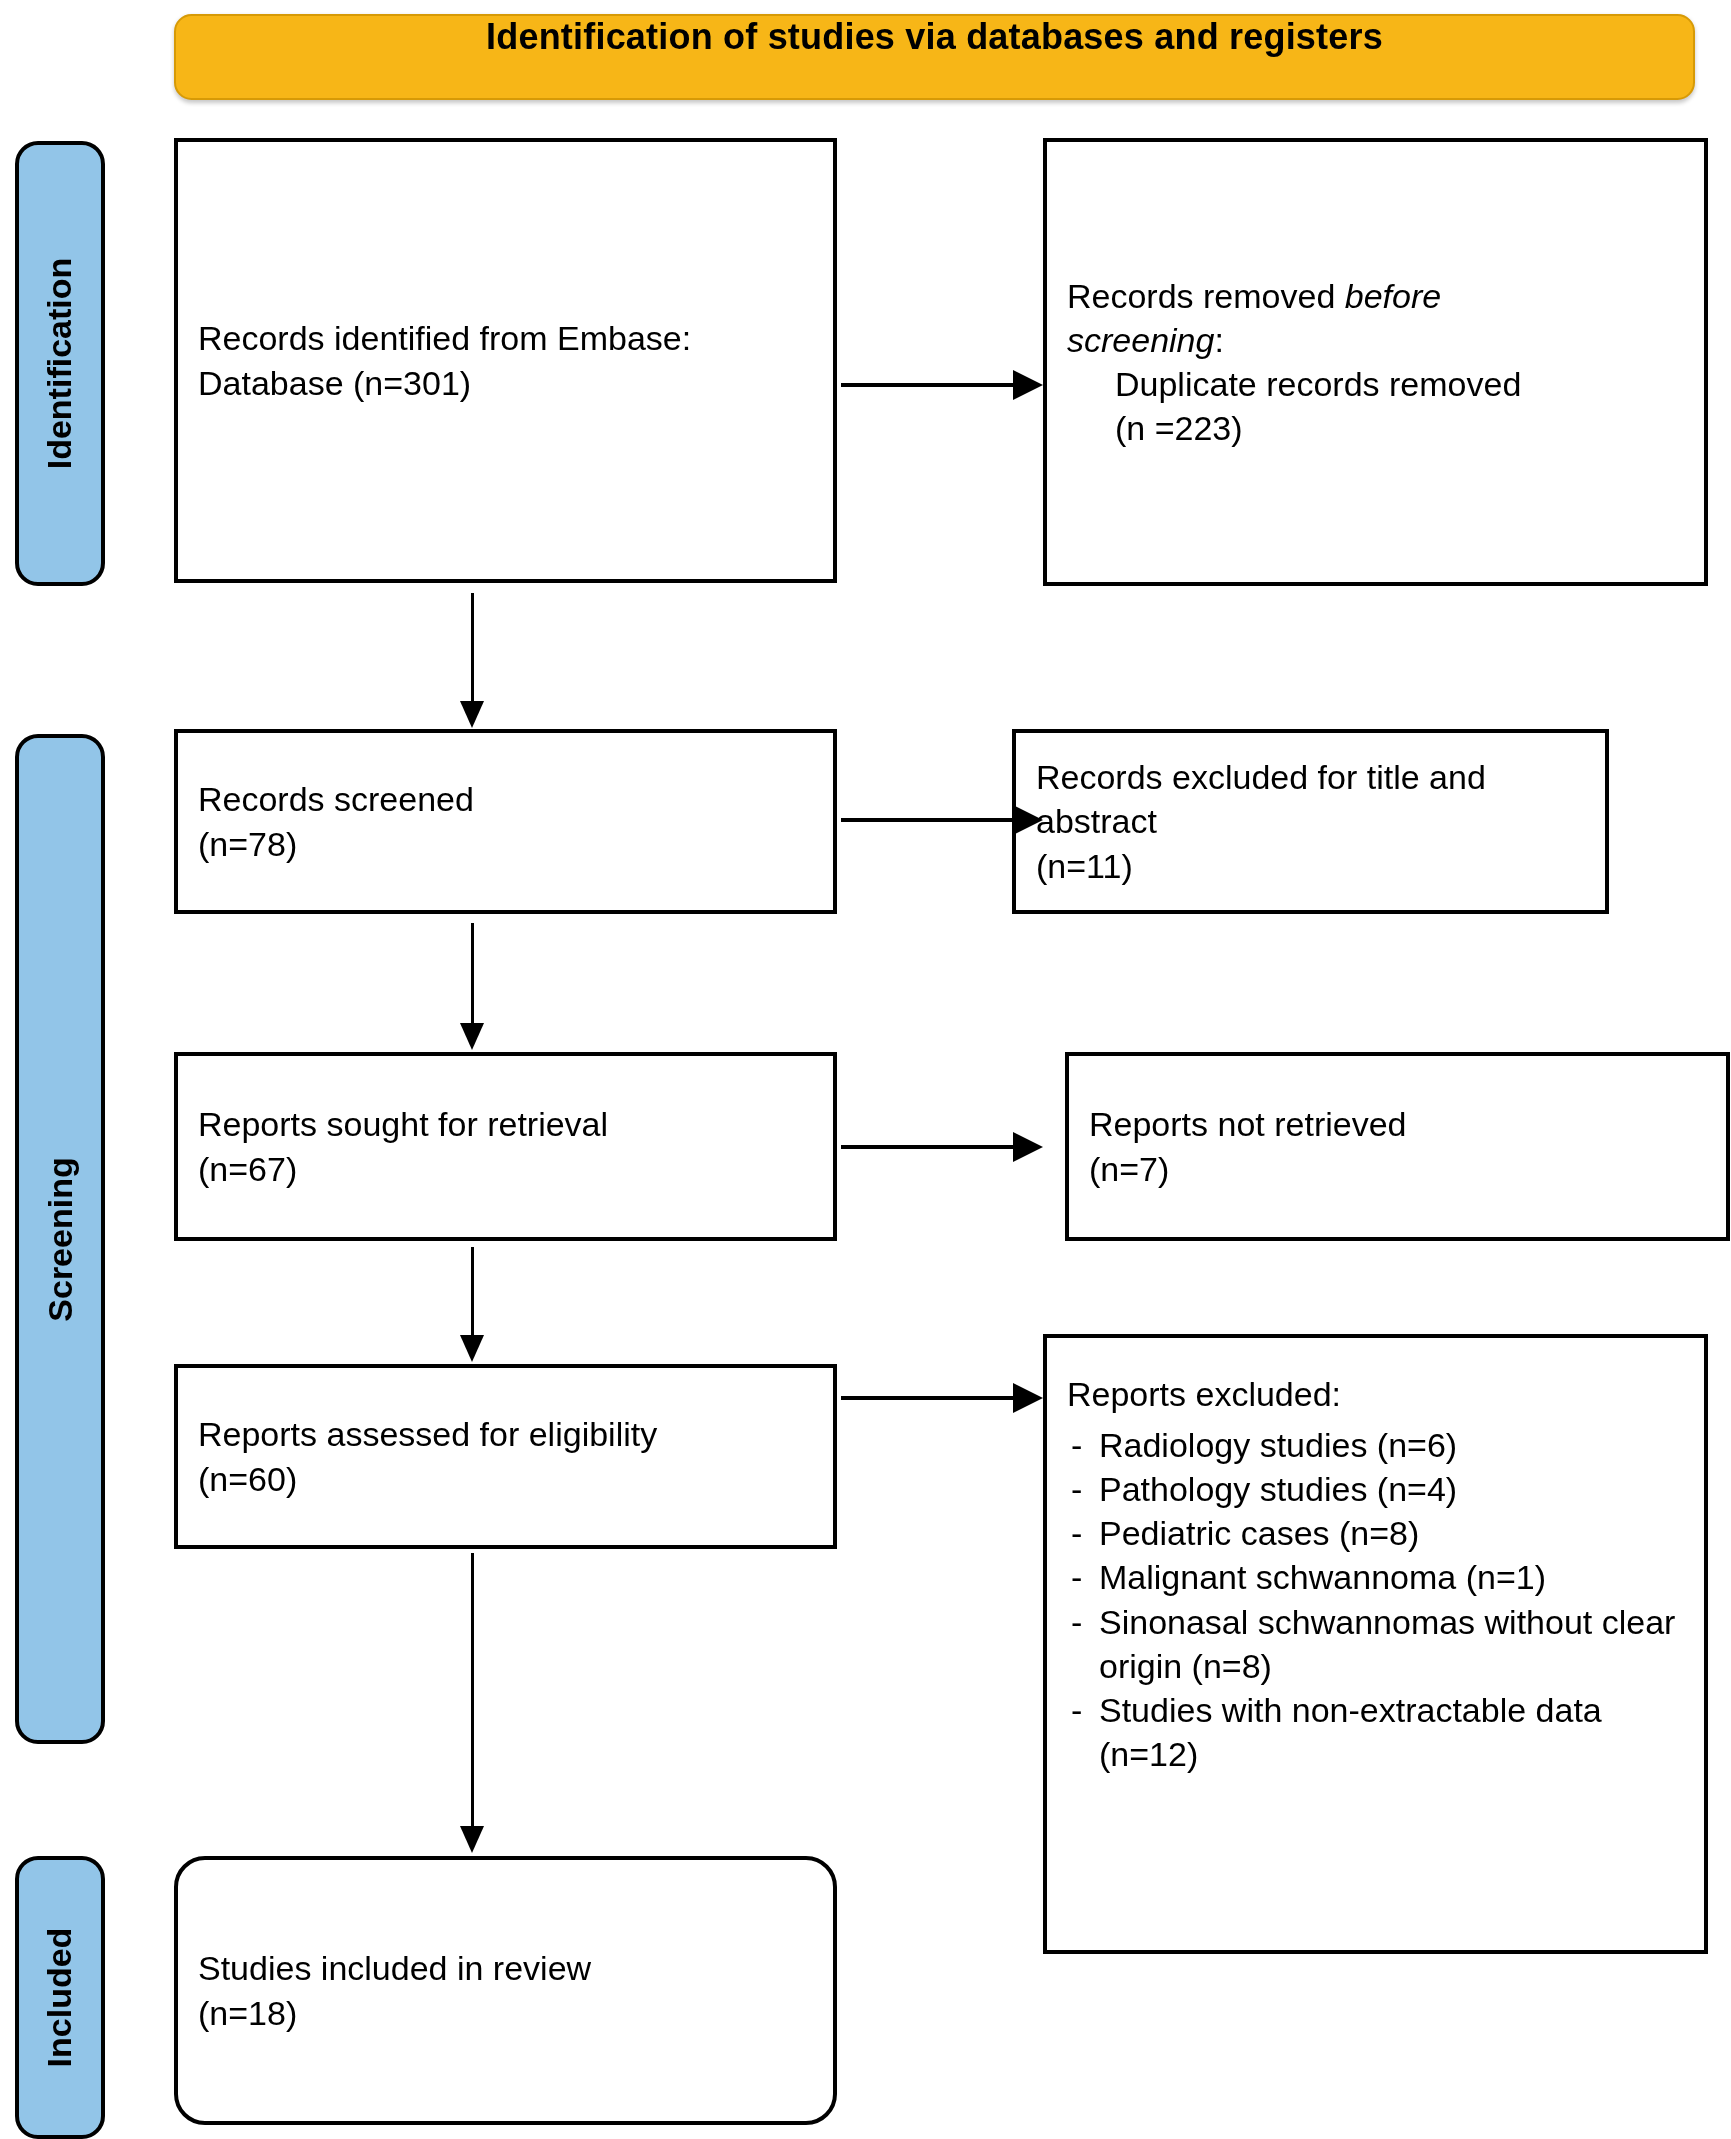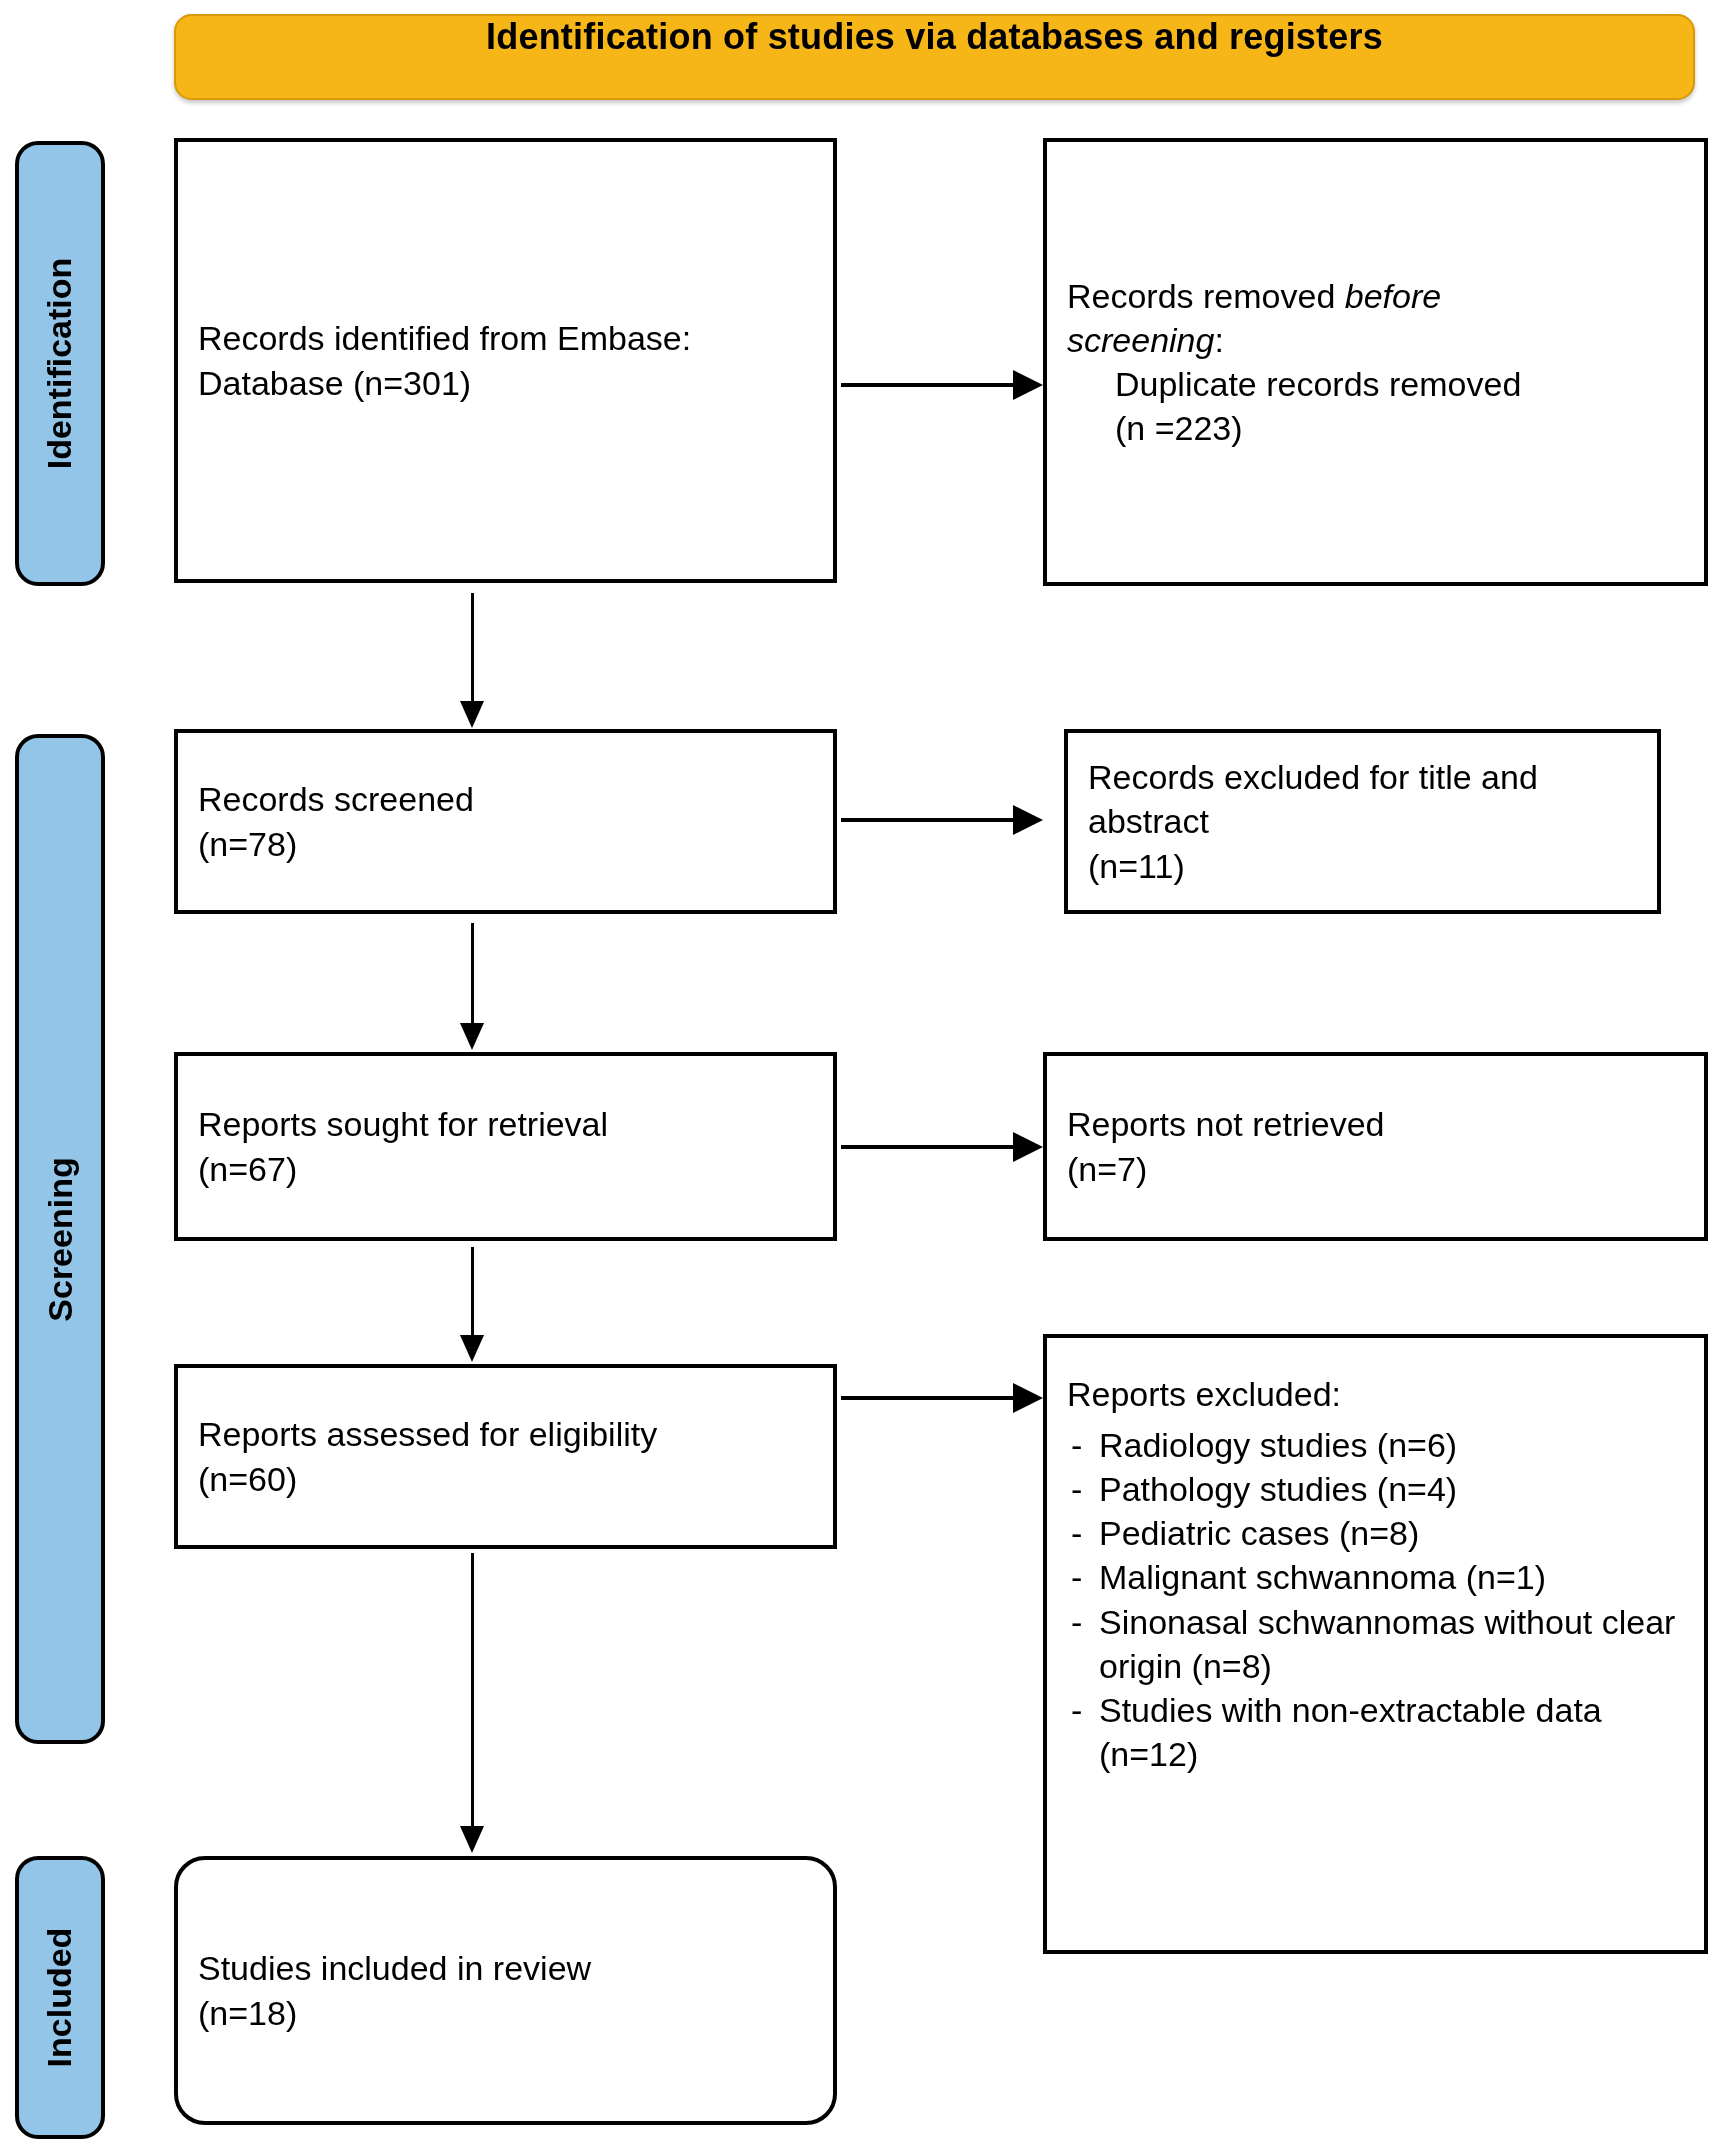--- a/index.html
+++ b/index.html
@@ -85,22 +85,22 @@
 
   
   #box-identified  { left: 174px; top: 138px;  width: 663px; height: 445px; }
   #box-screened    { left: 174px; top: 729px; width: 663px; height: 185px; }
   #box-sought      { left: 174px; top: 1052px; width: 663px; height: 189px; }
   #box-assessed    { left: 174px; top: 1364px; width: 663px; height: 185px; }
   #box-included    { left: 174px; top: 1856px; width: 663px; height: 269px; border-radius: 31px; }
 
   
   #box-removed     { left: 1043px; top: 138px;  width: 665px; height: 448px; }
-  #box-excl-ta     { left: 1064px; top: 729px; width: 597px; height: 185px; }
-  #box-notretr     { left: 1043px; top: 1052px; width: 665px; height: 189px; }
+  #box-excl-ta     { left: 1012px; top: 729px; width: 597px; height: 185px; }
+  #box-notretr     { left: 1065px; top: 1052px; width: 665px; height: 189px; }
   #box-excl-rep    { left: 1043px; top: 1334px; width: 665px; height: 620px;
                      align-items: flex-start; padding-top: 34px; }
 
   
   .excl-list { list-style: none; margin: 6.7px 0 0 0; padding: 0; }
   .excl-list li {
     position: relative;
     padding-left: 32px;
     font-size: 34px;
     line-height: 1.30;

